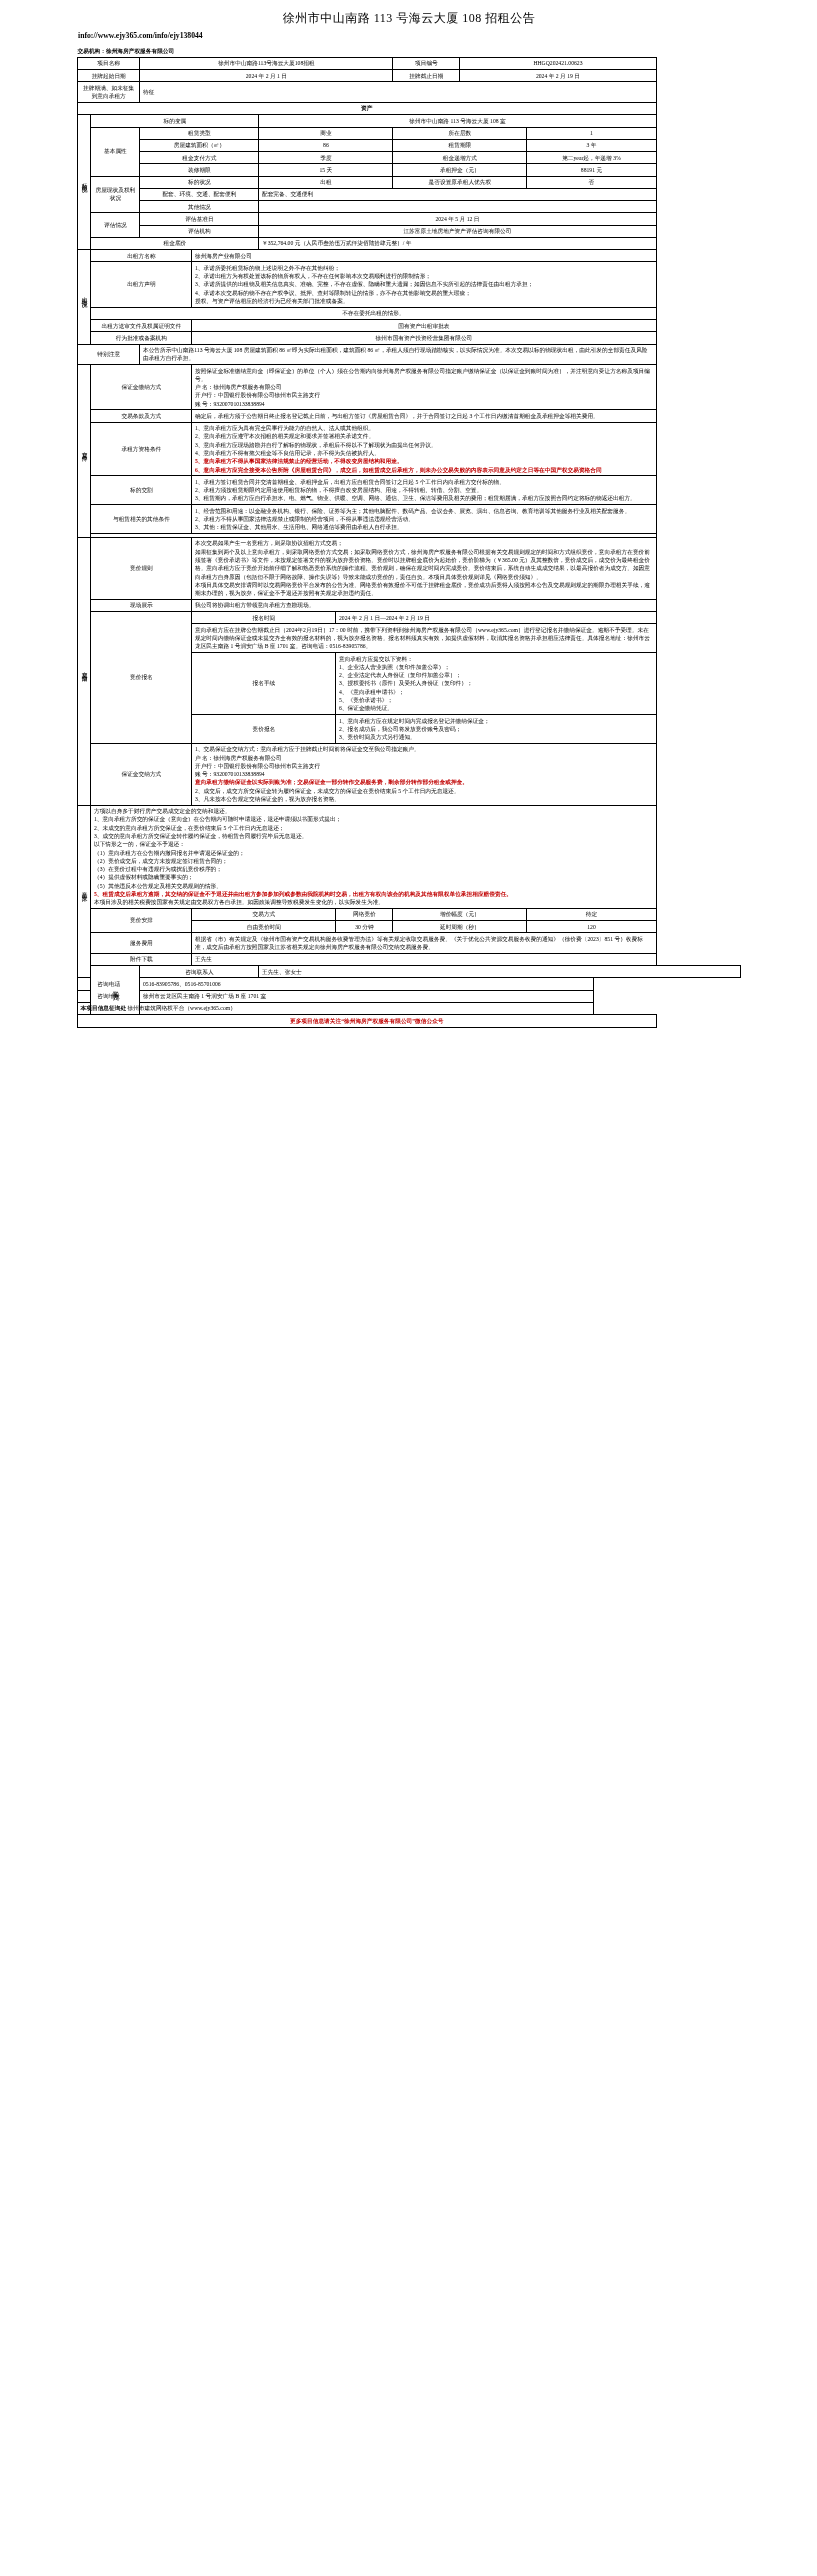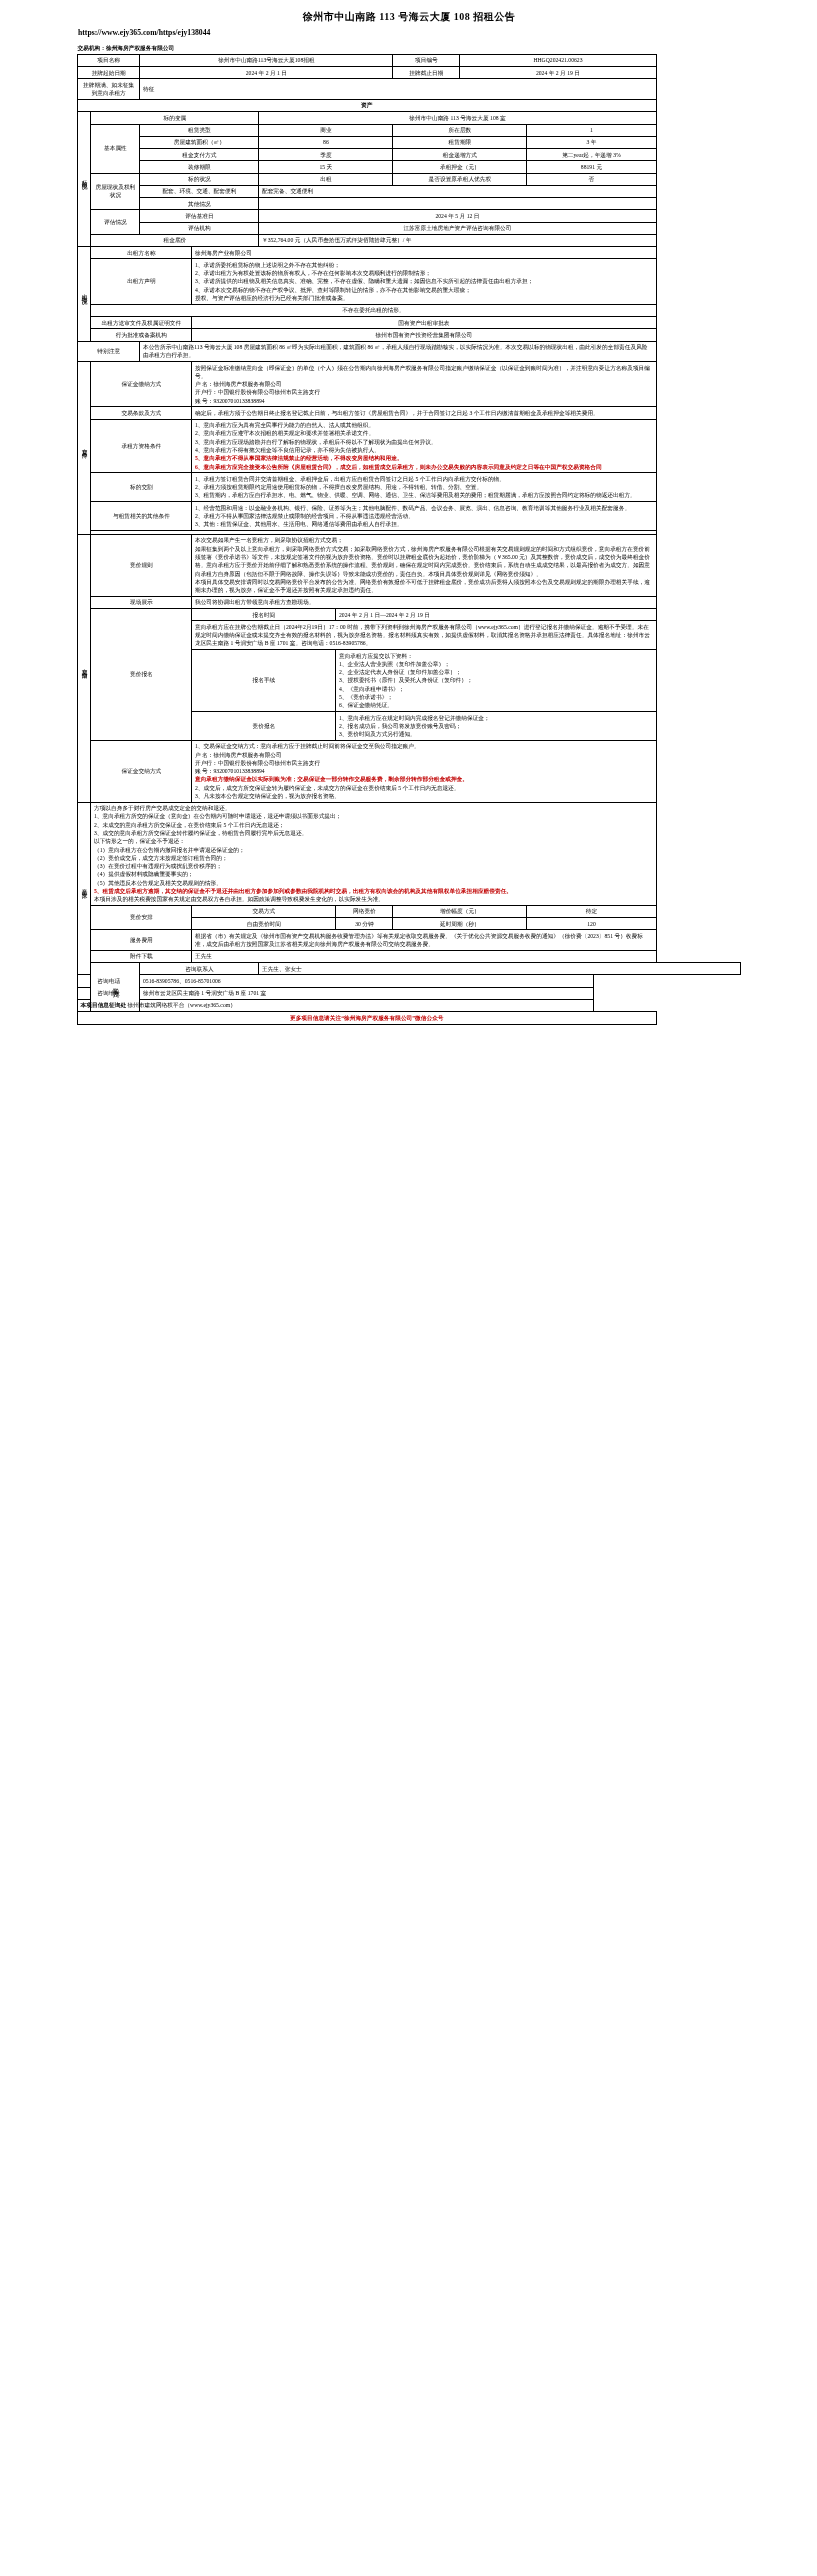--- a/index.html
+++ b/index.html
@@ -11,22 +11,22 @@
     font-size: 5.7px;
     color: #000;
     width: 818px;
   }
   .page {
     width: 818px;
     padding: 7.2px 77px 15.5px 77px;
   }
   .doc-title {
     text-align: center;
-    font-size: 10px;
-    font-weight: bold;
+    font-size: 12px;
+    font-weight: normal;
     letter-spacing: 0.5px;
     margin: 3.1px 0 4.1px 0;
   }
   .doc-url {
     text-align: left;
     font-size: 7.7px;
     font-weight: bold;
     margin: 0 0 5.2px 1px;
   }
   table.main {
@@ -57,21 +57,21 @@
   .lbl { text-align: center; background: #fff; }
   .small { font-size: 5.4px; }
   p { margin: 0 0 0 0; }
 </style>
 </head>
 <body>
 
 <div class="page">
 
   <div class="doc-title">徐州市中山南路 113 号海云大厦 108 招租公告</div>
-  <div class="doc-url">https://www.ejy365.com/https/ejy138044</div>
+  <div class="doc-url">info://www.ejy365.com/info/ejy138044</div>
 
   <table class="main">
     <colgroup>
       <col style="width:13.4px">
       <col style="width:49px">
       <col style="width:52px">
       <col style="width:67px">
       <col style="width:77px">
       <col style="width:57px">
       <col style="width:67px">

